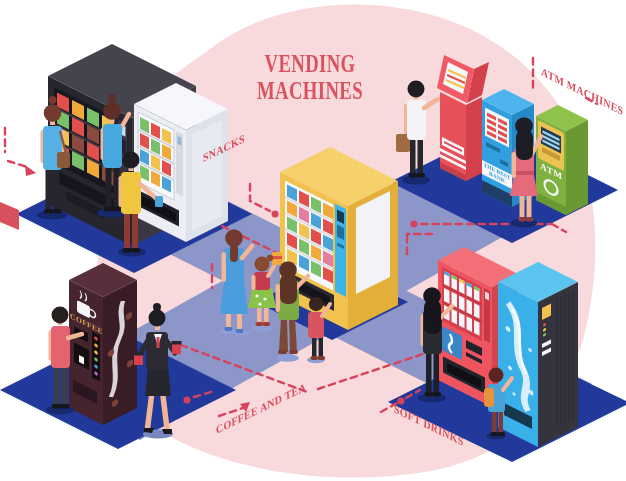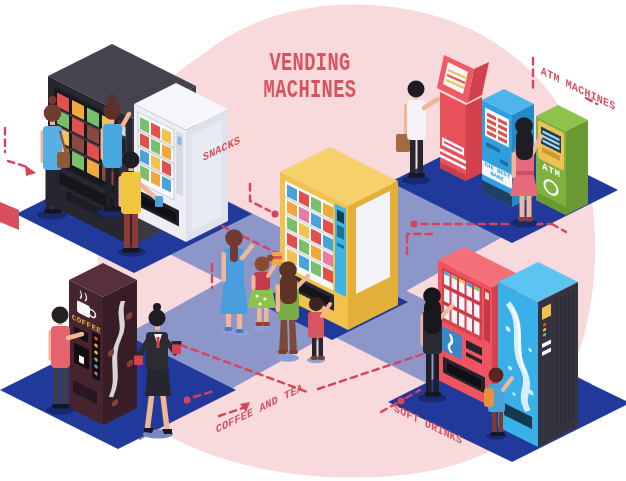--- a/index.html
+++ b/index.html
@@ -1,18 +1,18 @@
 <!DOCTYPE html>
 <html><head>
 <meta charset="utf-8">
 <style>
   html,body{margin:0;padding:0;background:#ffffff;}
   .stage{
     position:relative;width:626px;height:481px;overflow:hidden;
-    background:#ffffff;font-family:Liberation Mono, monospace;
+    background:#ffffff;font-family:Liberation Serif, serif;
   }
   .stage svg{position:absolute;left:0;top:0;}
   
   .dash{stroke:#d8425b;stroke-width:2.4;fill:none;stroke-dasharray:6.5 5;stroke-linecap:round;}
   .dot{fill:#d8425b;}
   .arw{fill:#d8425b;}
   
   .pr{fill:#e2504c}.pg{fill:#7ac06a}.py{fill:#f2c24e}.po{fill:#f2a93b}
   .pb{fill:#4aa3d8}.pp{fill:#e87ba0}.pbr{fill:#8a4a3f}
   .title{

